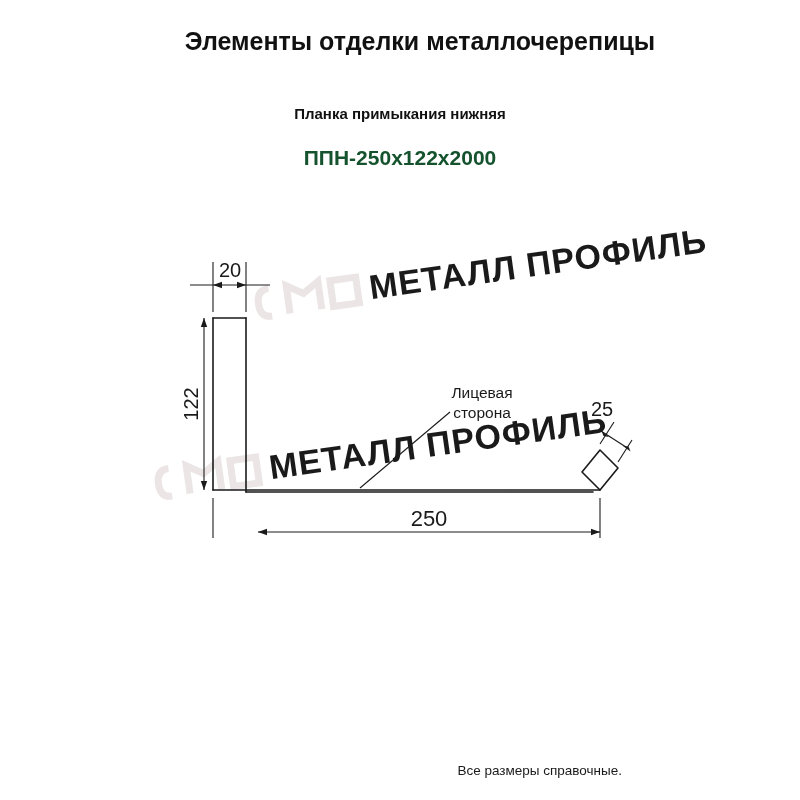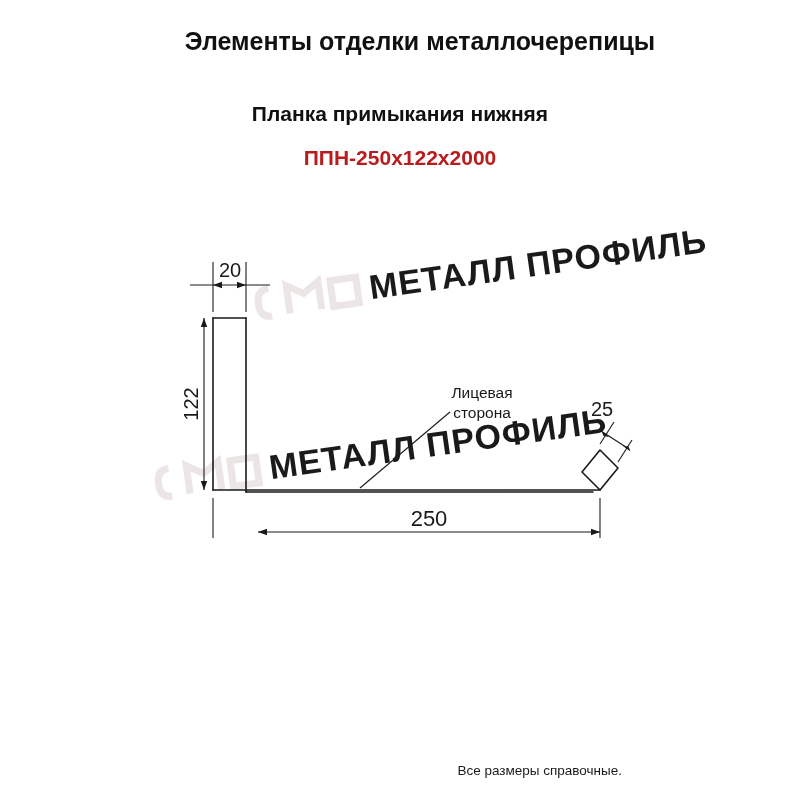--- a/index.html
+++ b/index.html
@@ -29,31 +29,31 @@
   .main-title {
     font-size: 25px;
     font-weight: bold;
     letter-spacing: 0px;
     color: #111111;
     margin: 0;
     line-height: 34px;
     padding-left: 40px;
   }
   .sub-title {
-    font-size: 21px;
+    font-size: 15px;
     font-weight: bold;
     color: #111111;
     margin: 0;
     margin-top: 42px;
     line-height: 28px;
   }
   .code-title {
     font-size: 21px;
     font-weight: bold;
-    color: #b91c1c;
+    color: #14532d;
     margin: 0;
     margin-top: 16px;
     line-height: 28px;
   }
   .drawing {
     position: absolute;
     top: 200px;
     left: 8px;
     width: 800px;
     height: 430px;

